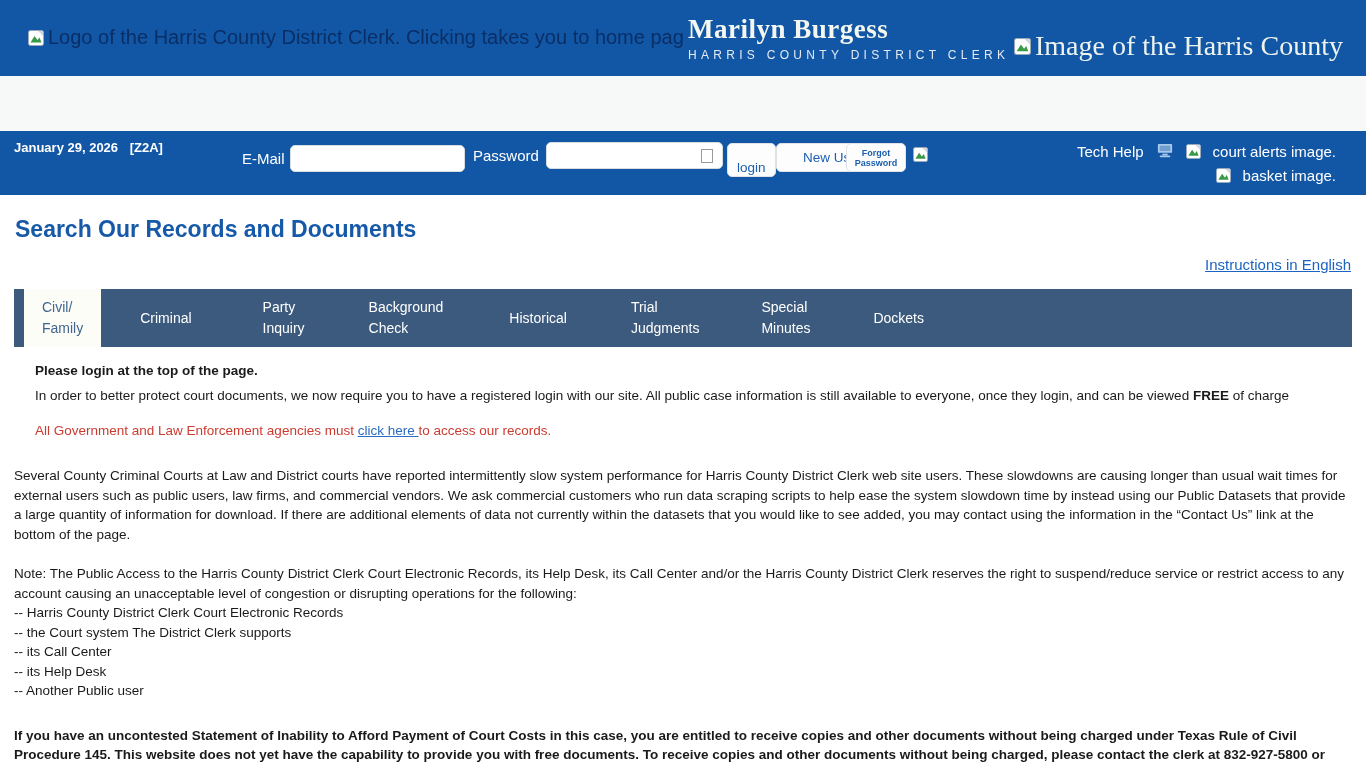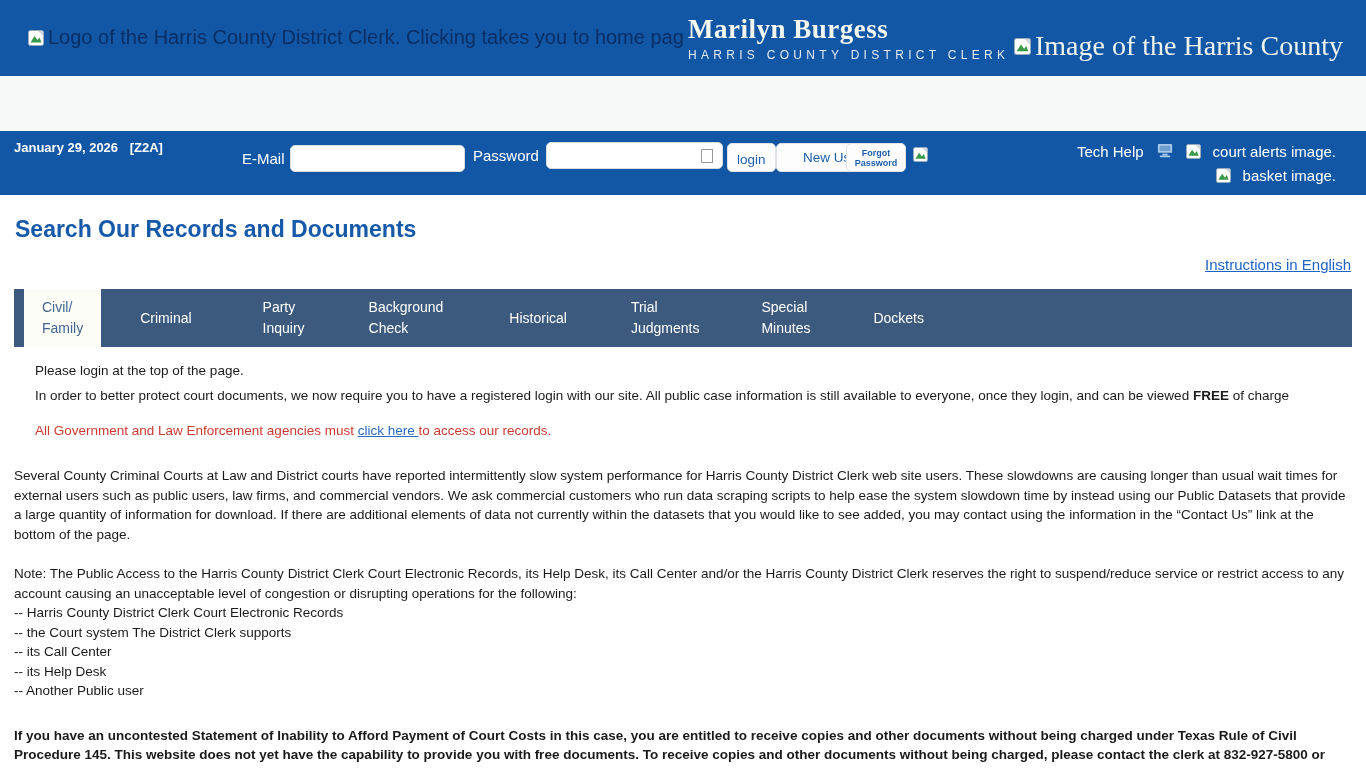--- a/index.html
+++ b/index.html
@@ -45,21 +45,21 @@
     text-decoration:underline; cursor:pointer; }
 
   
   .tabbar { margin:13px 14px 0 14px; height:58px; background:#3c5a7d; display:flex; align-items:stretch; }
   .tab { display:flex; align-items:center; justify-content:flex-start; padding:0 21px;
     color:#ffffff; font-size:14px; line-height:21px; white-space:pre-line; cursor:pointer;
     margin-left:10px; }
   .tab.active { background:#fdfdf7; color:#41658e; margin-left:10px; padding:0 18px; }
 
   .panel { padding:16px 0 0 35px; font-size:13.5px; color:#1a1a1a; }
-  .notice-bold { font-weight:normal; margin-bottom:9px; }
+  .notice-bold { font-weight:bold; margin-bottom:9px; }
   .protect-line { margin-top:10px; }
   .agency-line { margin-top:20px; color:#cc3b30; }
   .agency-line a { color:#2a6bc5; text-decoration:underline; cursor:pointer; }
 
   .wide { margin:28px 14px 0 14px; font-size:13.5px; color:#1a1a1a; line-height:19.5px; }
   .note-block { margin-top:20px; }
   .bold-para { margin-top:25px; font-weight:bold; }
 
   
   .bimg-icon { flex:0 0 auto; display:inline-block; }
@@ -101,21 +101,21 @@
 
   <span class="form-label lb-abs" style="left:242px; top:19px;">E-Mail</span>
   <input class="txtfield lb-abs" style="left: 290px; top: 14px; width: 175px;" type="text">
 
   <span class="form-label lb-abs" style="left:473px; top:16px;">Password</span>
   <div class="lb-abs" style="left:546px; top:11px; position:absolute;">
     <input class="txtfield" style="width: 177px;" type="password">
     <span class="pw-box" style="position:absolute; right:10px; top:7px;"></span>
   </div>
 
-  <button class="btn lb-abs" style="left:727px; top:12px; height:29px; padding:8px 9px;">login</button>
+  <button class="btn lb-abs" style="left:727px; top:12px; height:29px; padding:16px 9px;">login</button>
   <button class="btn lb-abs" style="left:776px; top:12px; height:29px; padding:0 26px;">New User</button>
   <button class="btn btn-forgot lb-abs" style="left:846px; top:12px; height:29px;font-weight:bold;">Forgot Password</button>
   <svg class="bimg-icon lb-abs" style="left:913px; top:16px;" width="15" height="15" viewBox="0 0 16 16">
     <rect x="0.5" y="0.5" width="15" height="15" rx="2" fill="#ffffff" stroke="#9aaabb"></rect>
     <polygon points="2.5,12.5 6.5,6 9.5,10 11.5,7.5 13.5,12.5" fill="#3a9a4a"></polygon>
     <polygon points="10,1 15,1 15,6" fill="#cfd8e2"></polygon>
   </svg>
 
   <div class="help-block">
     <div class="help-row">

